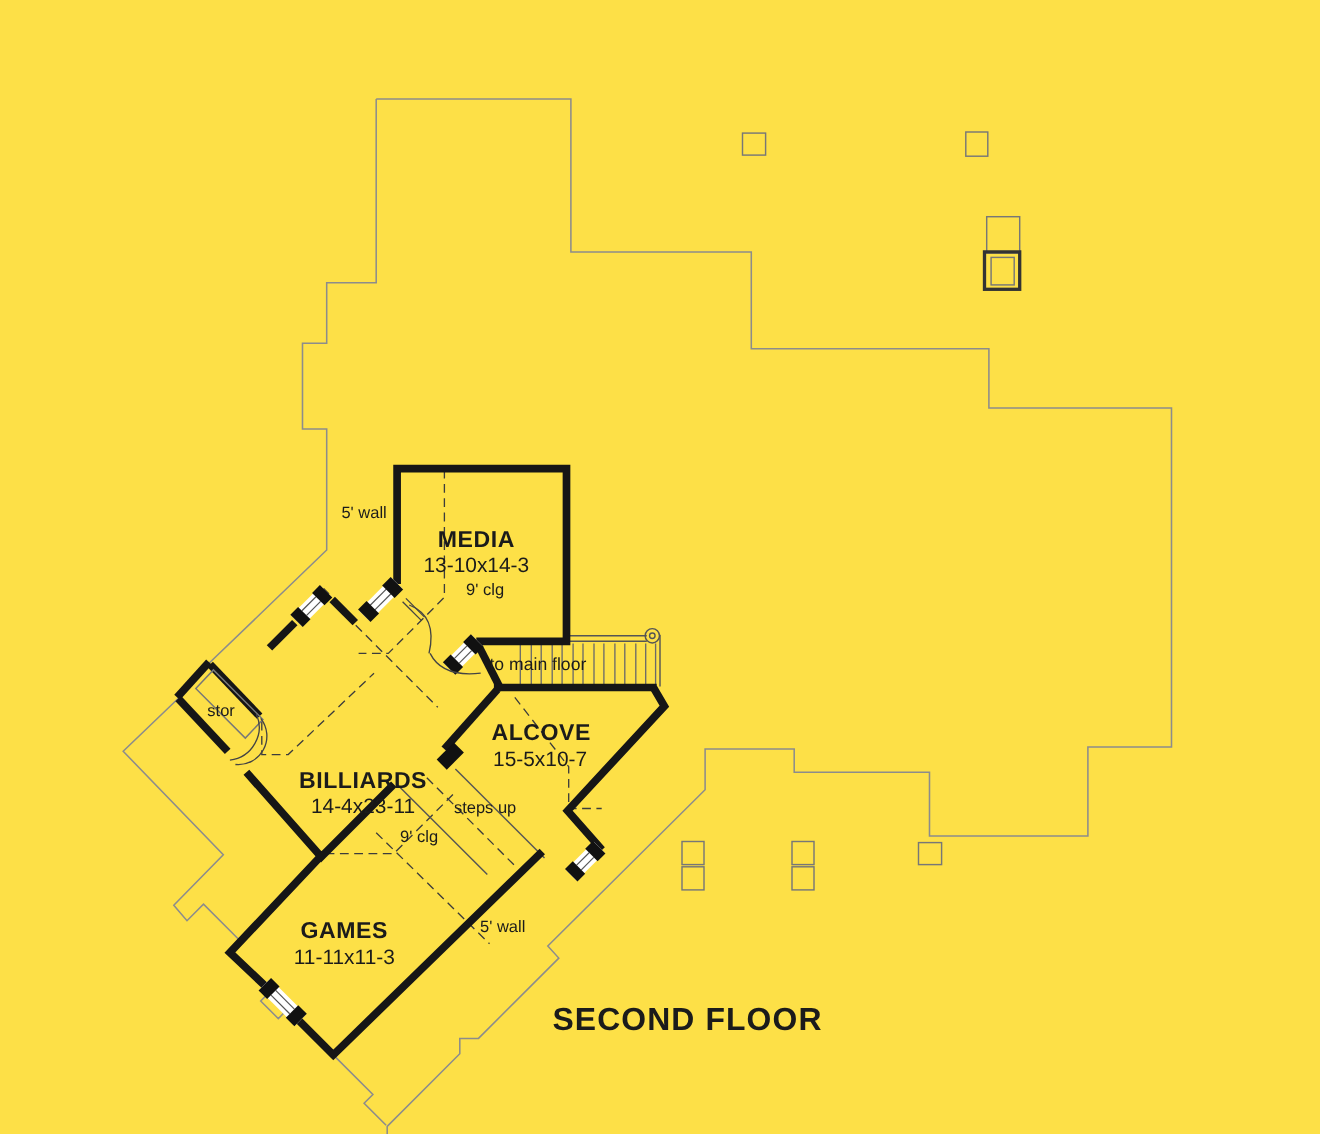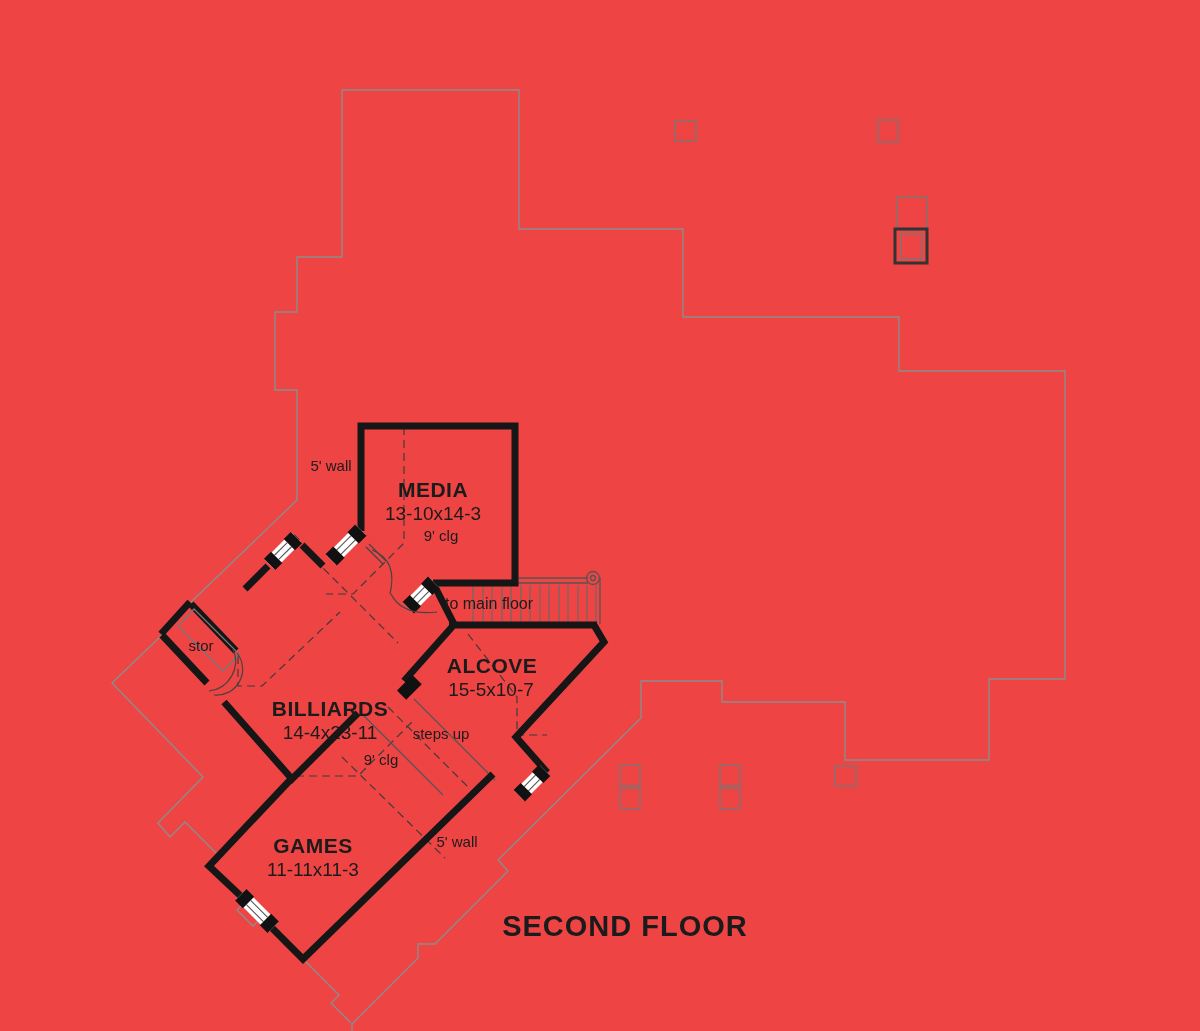--- a/index.html
+++ b/index.html
@@ -1,16 +1,16 @@
 <!DOCTYPE html>
 <html><head>
 <meta charset="utf-8">
 <style>
   html,body{margin:0;padding:0;background:#ffffff;}
-  .sheet{position:relative;width:1200px;height:1031px;background:#ef4444;overflow:hidden;
+  .sheet{position:relative;width:1200px;height:1031px;background:#fde047;overflow:hidden;
          font-family:"Liberation Sans", sans-serif;}
   svg{position:absolute;left:0;top:0;}
   text{fill:#1b1b1b;}
   .room-name{font-weight:bold;font-size:21px;letter-spacing:.5px;}
   .room-dim{font-size:19px;}
   .note{font-size:15px;}
   .note-lg{font-size:16px;}
   .title{font-weight:bold;font-size:29px;letter-spacing:1px;}
   .wall{stroke:#161616;stroke-width:7;fill:none;stroke-linecap:butt;stroke-linejoin:miter;}
   .thin{stroke:#8c8c8c;stroke-width:1.4;fill:none;}

